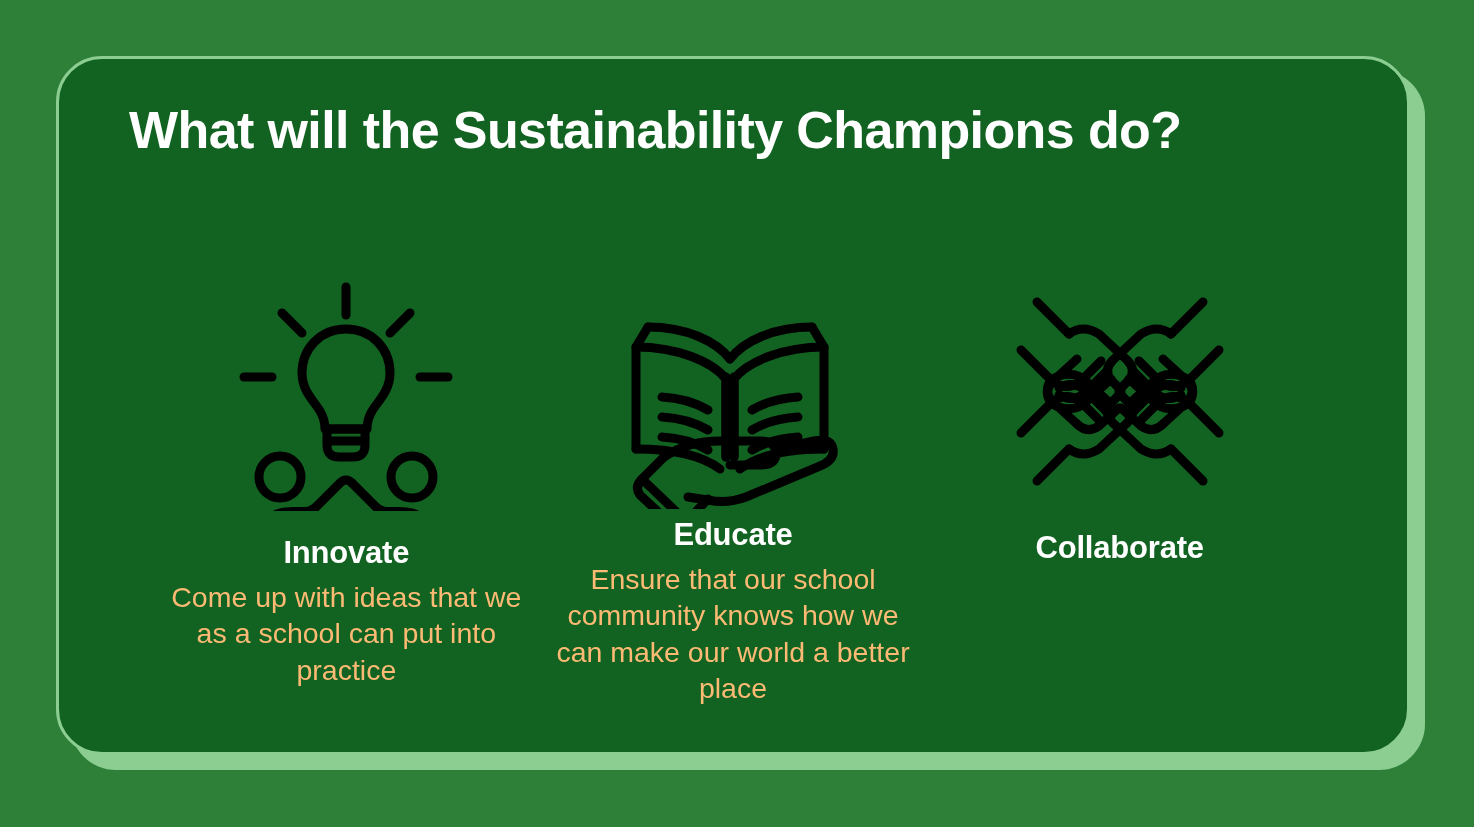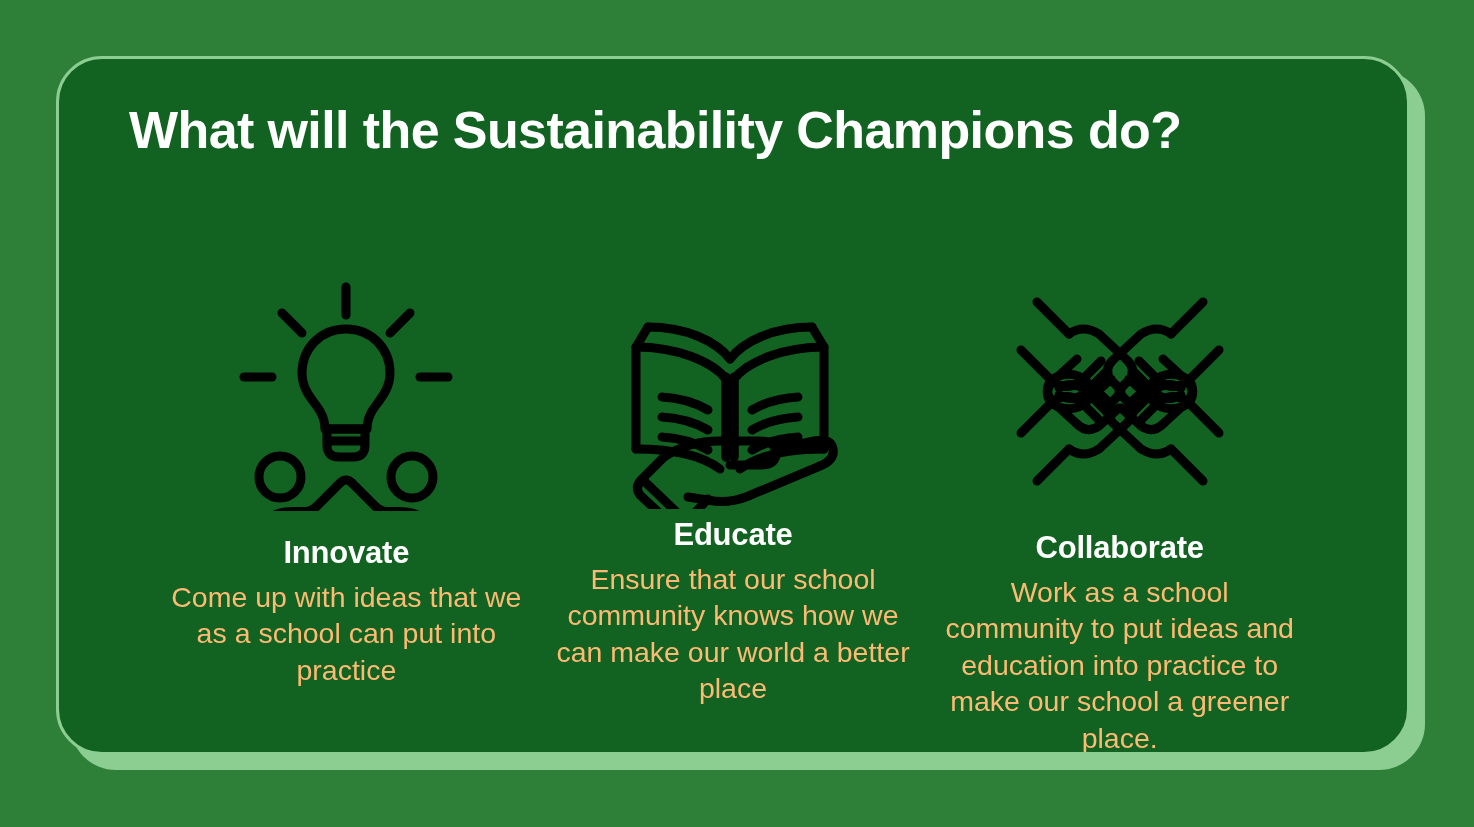--- a/index.html
+++ b/index.html
@@ -254,18 +254,17 @@
               <path d="M196 197 L164 165"></path>
               <path d="M164 165 Q 150 175 134 165 L106 139 Q 96 129 104 119 L114 109"></path>
               <path d="M212 149 L182 119 Q 190 107 180 97 L156 75"></path>
               <path d="M182 119 C 170 127 156 127 146 117 L122 95"></path>
               <path d="M174 111 C 164 117 154 115 146 107 L126 87"></path>
               <path d="M178 99 C 168 105 158 103 150 95 L132 77"></path>
             </g>
           </svg>
         </div>
         <div class="col-heading">Collaborate</div>
-        <div class="col-body">Work as a school community to put ideas and education into practice to make our school a greener place.</div>
       </div>
 
     </div>
   </div>
 </div>
 
 </body></html>

